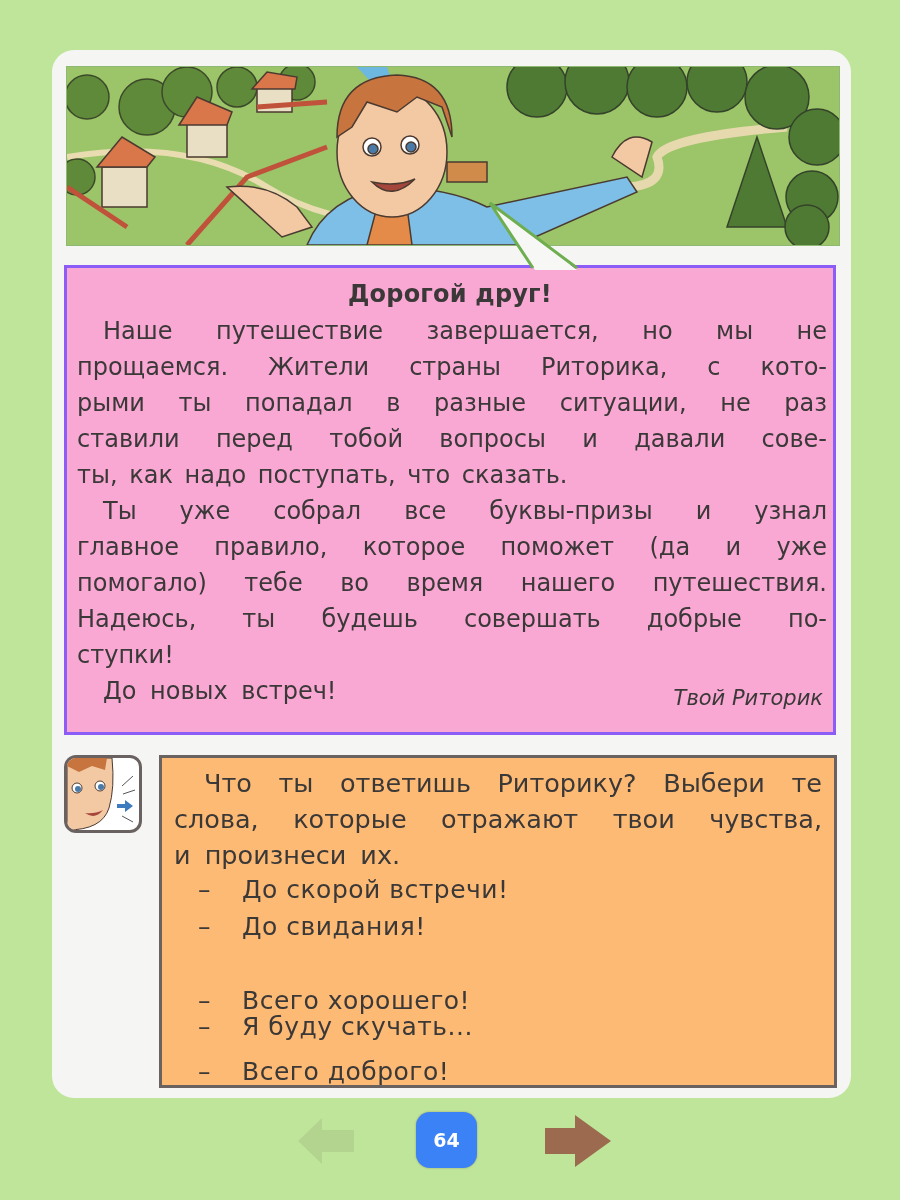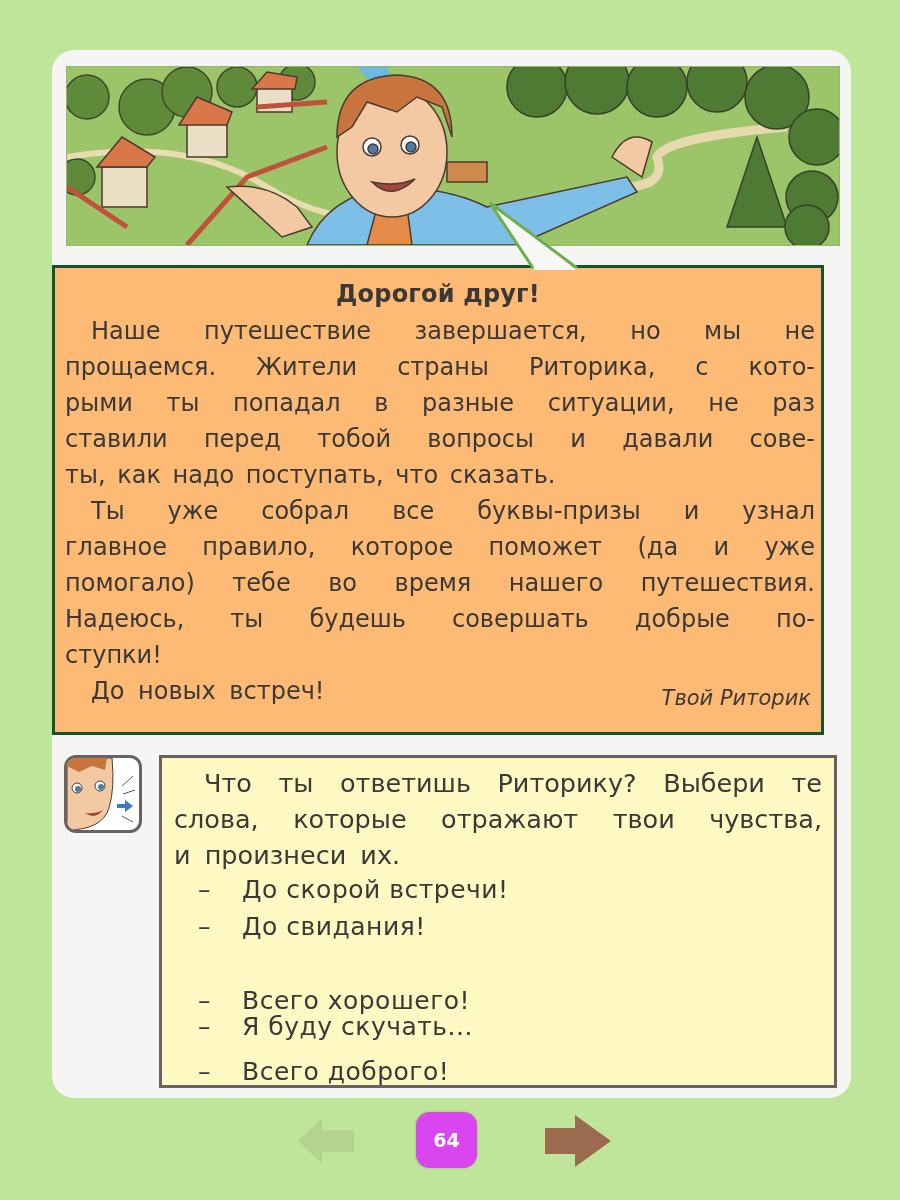--- a/index.html
+++ b/index.html
@@ -13,22 +13,22 @@
     position: absolute; left: 52px; top: 50px; width: 799px; height: 1048px;
     background: #f5f6f4; border-radius: 22px;
   }
   .banner {
     position: absolute; left: 66px; top: 66px; width: 772px; height: 178px;
     overflow: hidden; border: 1px solid #8fb873;
     background: #93be5f;
   }
   .banner svg { display: block; }
   .letter {
-    position: absolute; left: 52px; top: 265px; width: 766px; height: 464px;
-    border: 3px solid #14532d; background: #fdba74;
+    position: absolute; left: 64px; top: 265px; width: 766px; height: 464px;
+    border: 3px solid #8b5cf6; background: #f9a8d4;
     box-sizing: content-box;
   }
   .tail {
     position: absolute; left: 480px; top: 200px; width: 110px; height: 72px;
     z-index: 3;
   }
   .letter-title {
     position: absolute; left: 0; right: 0; top: 12px; text-align: center;
     font-weight: bold; font-size: 24px; letter-spacing: 0.2px;
   }
@@ -40,32 +40,32 @@
   .line.free { text-align-last: left; }
   .signature {
     position: absolute; right: 10px; top: 418px; font-style: italic; font-size: 21px;
   }
   .task-icon {
     position: absolute; left: 64px; top: 755px; width: 72px; height: 72px;
     border: 3px solid #6a6260; border-radius: 12px; background: #fff; overflow: hidden;
   }
   .task {
     position: absolute; left: 159px; top: 755px; width: 672px; height: 327px;
-    border: 3px solid #6a6260; background: #fef9c3;
+    border: 3px solid #6a6260; background: #fdba74;
   }
   .task .line { left: 12px; width: 648px; font-size: 25.5px; }
   .option {
     position: absolute; left: 36px; font-size: 25px; color: #3b3838;
     font-family: "DejaVu Sans", sans-serif; font-weight: normal; letter-spacing: 0.5px;
     height: 36px; line-height: 36px;
   }
   .option .dash { display: inline-block; width: 44px; }
   .page-badge {
     position: absolute; left: 416px; top: 1112px; width: 61px; height: 56px;
-    background: #d946ef; border-radius: 14px; color: #fff; font-weight: bold;
+    background: #3b82f6; border-radius: 14px; color: #fff; font-weight: bold;
     font-size: 19px; text-align: center; line-height: 56px;
     box-shadow: 0 0 2px rgba(120,80,60,0.5);
   }
   .nav-prev { position: absolute; left: 298px; top: 1118px; width: 56px; height: 46px; opacity: 0.18; }
   .nav-next { position: absolute; left: 545px; top: 1115px; width: 66px; height: 52px; }
 </style>
 </head>
 <body>
 
 <div class="card"></div>

